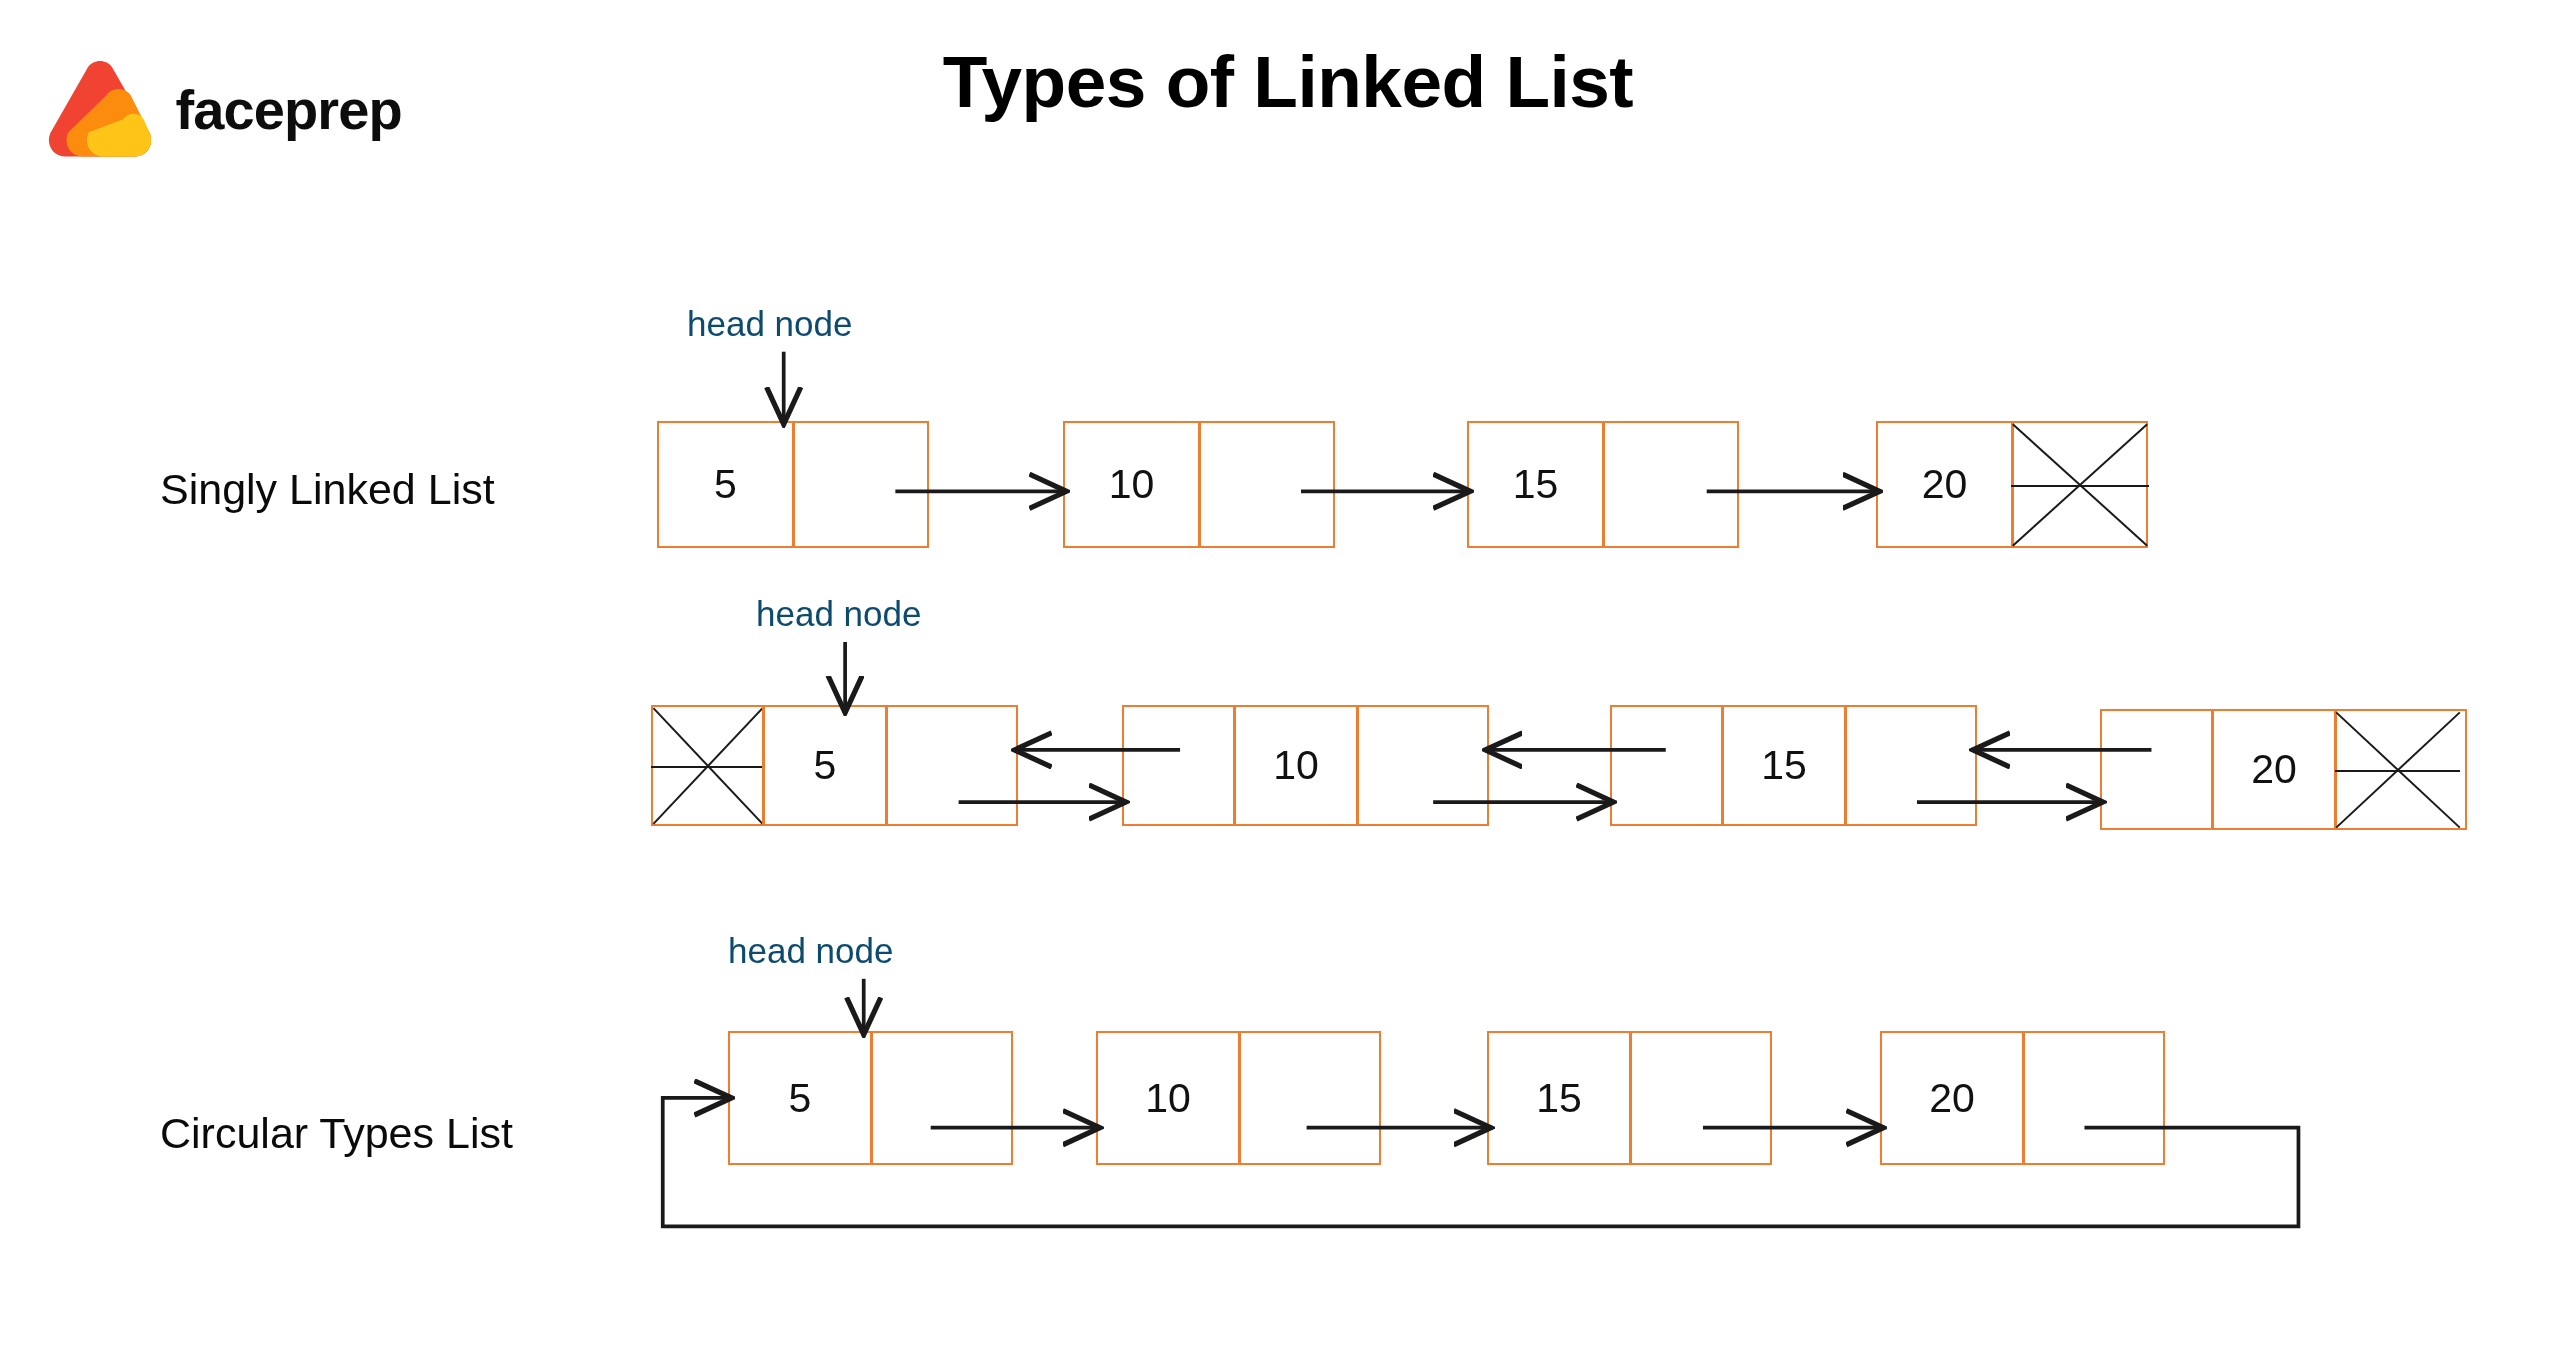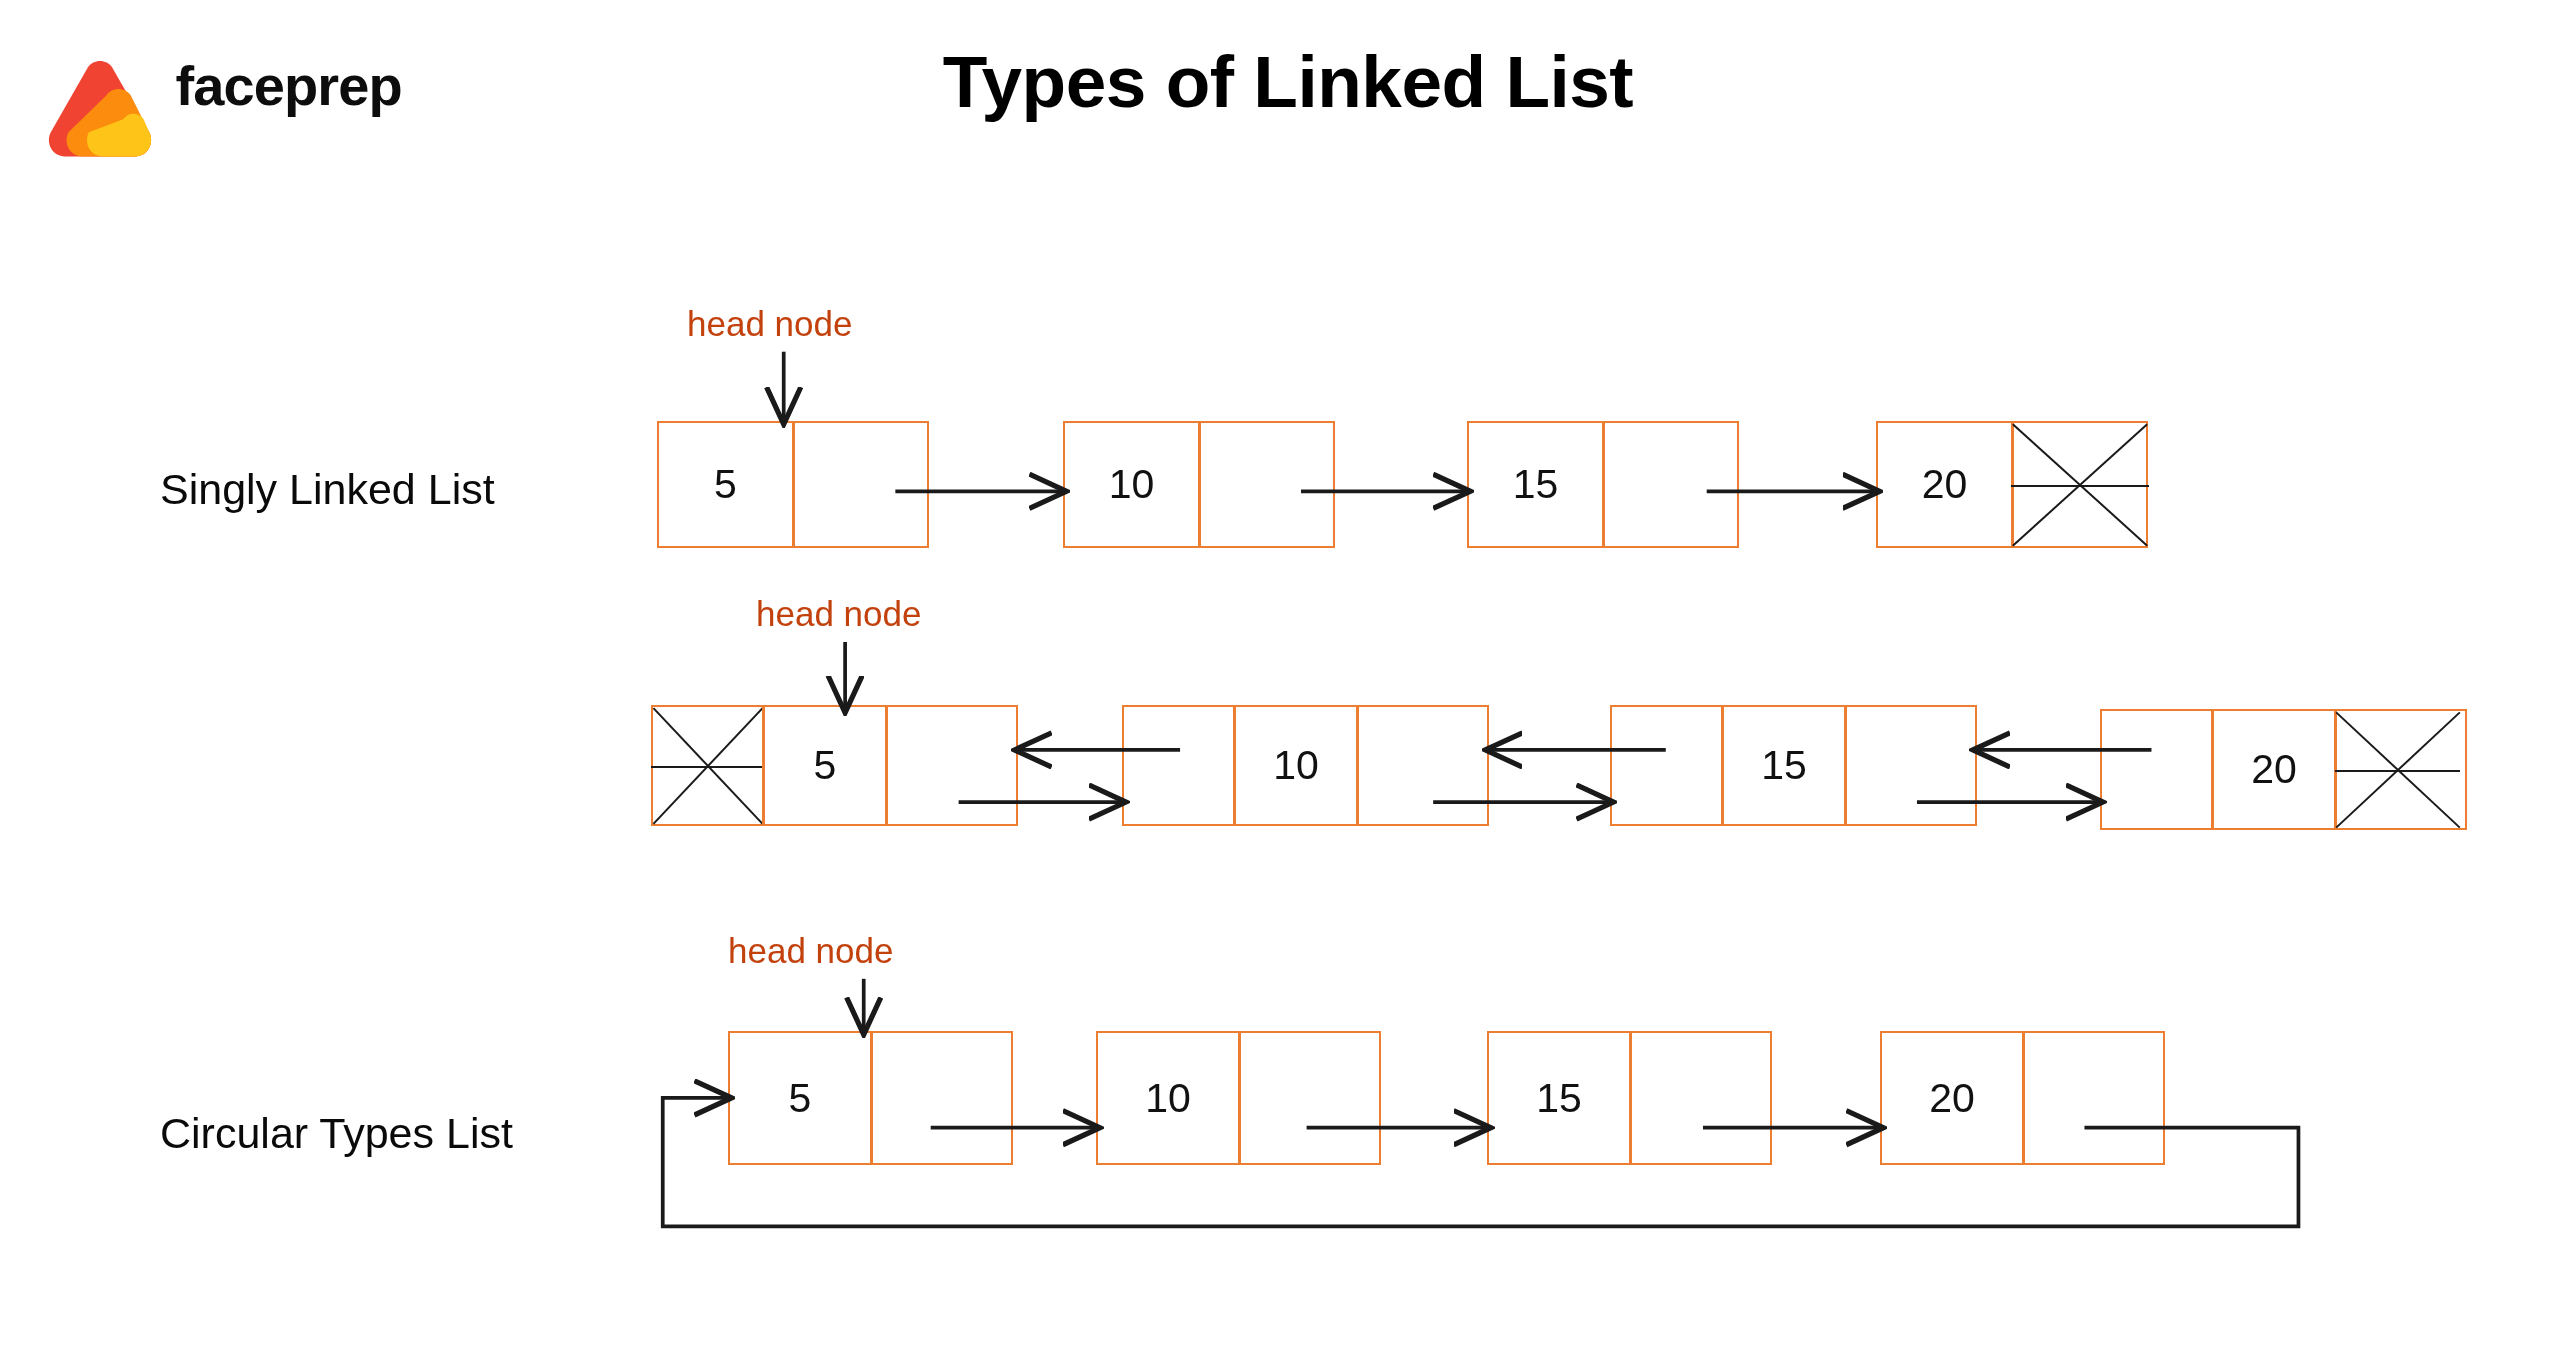--- a/index.html
+++ b/index.html
@@ -18,21 +18,21 @@
     background: #ffffff;
     overflow: hidden;
   }
 
   
   #brand {
     position: absolute;
     left: 45px;
     top: 58px;
     display: flex;
-    align-items: flex-start;
+    align-items: center;
     gap: 20.5px;
   }
   #brand-logo { width: 110px; height: 104px; display: block; }
   #brand-name {
     font-size: 56px;
     font-weight: bold;
     letter-spacing: -0.9px;
     color: #0d0d0d;
     line-height: 1;
   }
@@ -58,21 +58,21 @@
     white-space: nowrap;
   }
   #label-singly   { left: 160px; top: 465px; text-align: right; }
   #label-doubly   { left: 160px; top: 754px; }
   #label-circular { left: 160px; top: 1109px; }
 
   
   .head-callout {
     position: absolute;
     font-size: 35px;
-    color: #c2410c;
+    color: #0c4a6e;
     white-space: nowrap;
   }
   #head-singly   { left: 687px; top: 304px; }
   #head-doubly   { left: 756px; top: 594px; }
   #head-circular { left: 728px; top: 931px; }
 
   
   .node {
     position: absolute;
     display: flex;

